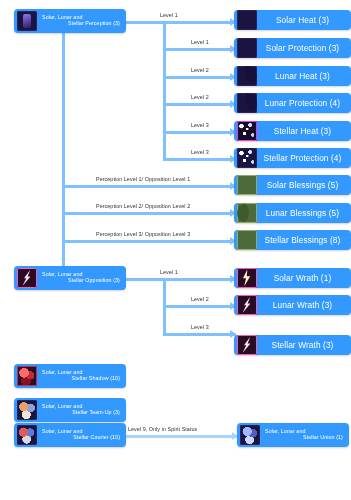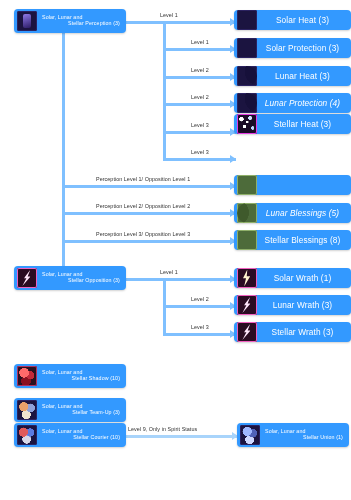--- a/index.html
+++ b/index.html
@@ -257,53 +257,58 @@
   <div class="node skill" style="left:234px;top:38px;">
     <span class="ico frame-dark sun"></span>
     <span class="lbl">Solar Protection (3)</span>
   </div>
 
   <div class="node skill" style="left:234px;top:66px;">
     <span class="ico frame-dark moon"></span>
     <span class="lbl">Lunar Heat (3)</span>
   </div>
 
-  <div class="node skill" style="left:234px;top:93px;font-style:italic;">
+  <div class="node skill" style="left:234px;top:93px;">
     <span class="ico frame-dark moon"></span>
     <span class="lbl">Lunar Protection (4)</span>
   </div>
 
-  <div class="node skill" style="left:234px;top:114px;">
+  <div class="node skill" style="left:234px;top:121px;">
     <span class="ico frame-mag stars"></span>
     <span class="lbl">Stellar Heat (3)</span>
   </div>
 
+  <div class="node skill" style="left:234px;top:148px;">
+    <span class="ico frame-dark stars"></span>
+    <span class="lbl">Stellar Protection (4)</span>
+  </div>
 
   <div class="node skill" style="left:234px;top:175px;">
     <span class="ico frame-green blossom"></span>
-  </div>
-
-  <div class="node skill" style="left:234px;top:203px;font-style:italic;">
+    <span class="lbl">Solar Blessings (5)</span>
+  </div>
+
+  <div class="node skill" style="left:234px;top:203px;">
     <span class="ico frame-green crescent"></span>
     <span class="lbl">Lunar Blessings (5)</span>
   </div>
 
   <div class="node skill" style="left:234px;top:230px;">
     <span class="ico frame-green leafy"></span>
     <span class="lbl">Stellar Blessings (8)</span>
   </div>
 
   <div class="node skill" style="left:234px;top:268px;">
     <span class="ico frame-pink boltsun"></span>
     <span class="lbl">Solar Wrath (1)</span>
   </div>
 
   <div class="node skill" style="left:234px;top:295px;">
     <span class="ico frame-pink bolt"></span>
     <span class="lbl">Lunar Wrath (3)</span>
   </div>
 
-  <div class="node skill" style="left:234px;top:322px;">
+  <div class="node skill" style="left:234px;top:335px;">
     <span class="ico frame-pink bolt"></span>
     <span class="lbl">Stellar Wrath (3)</span>
   </div>
 
 </div>
 
 </body></html>

